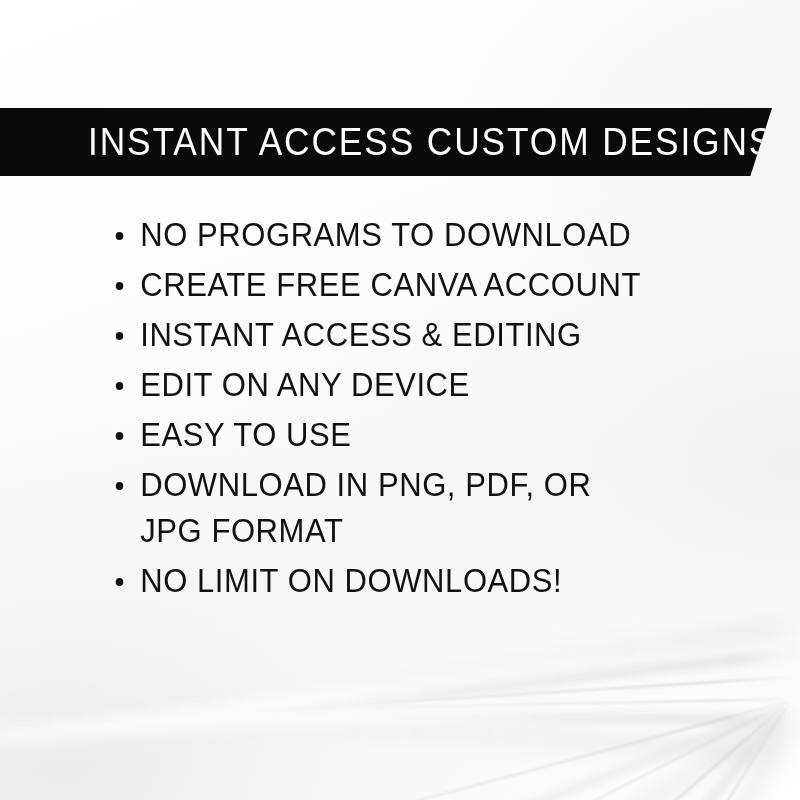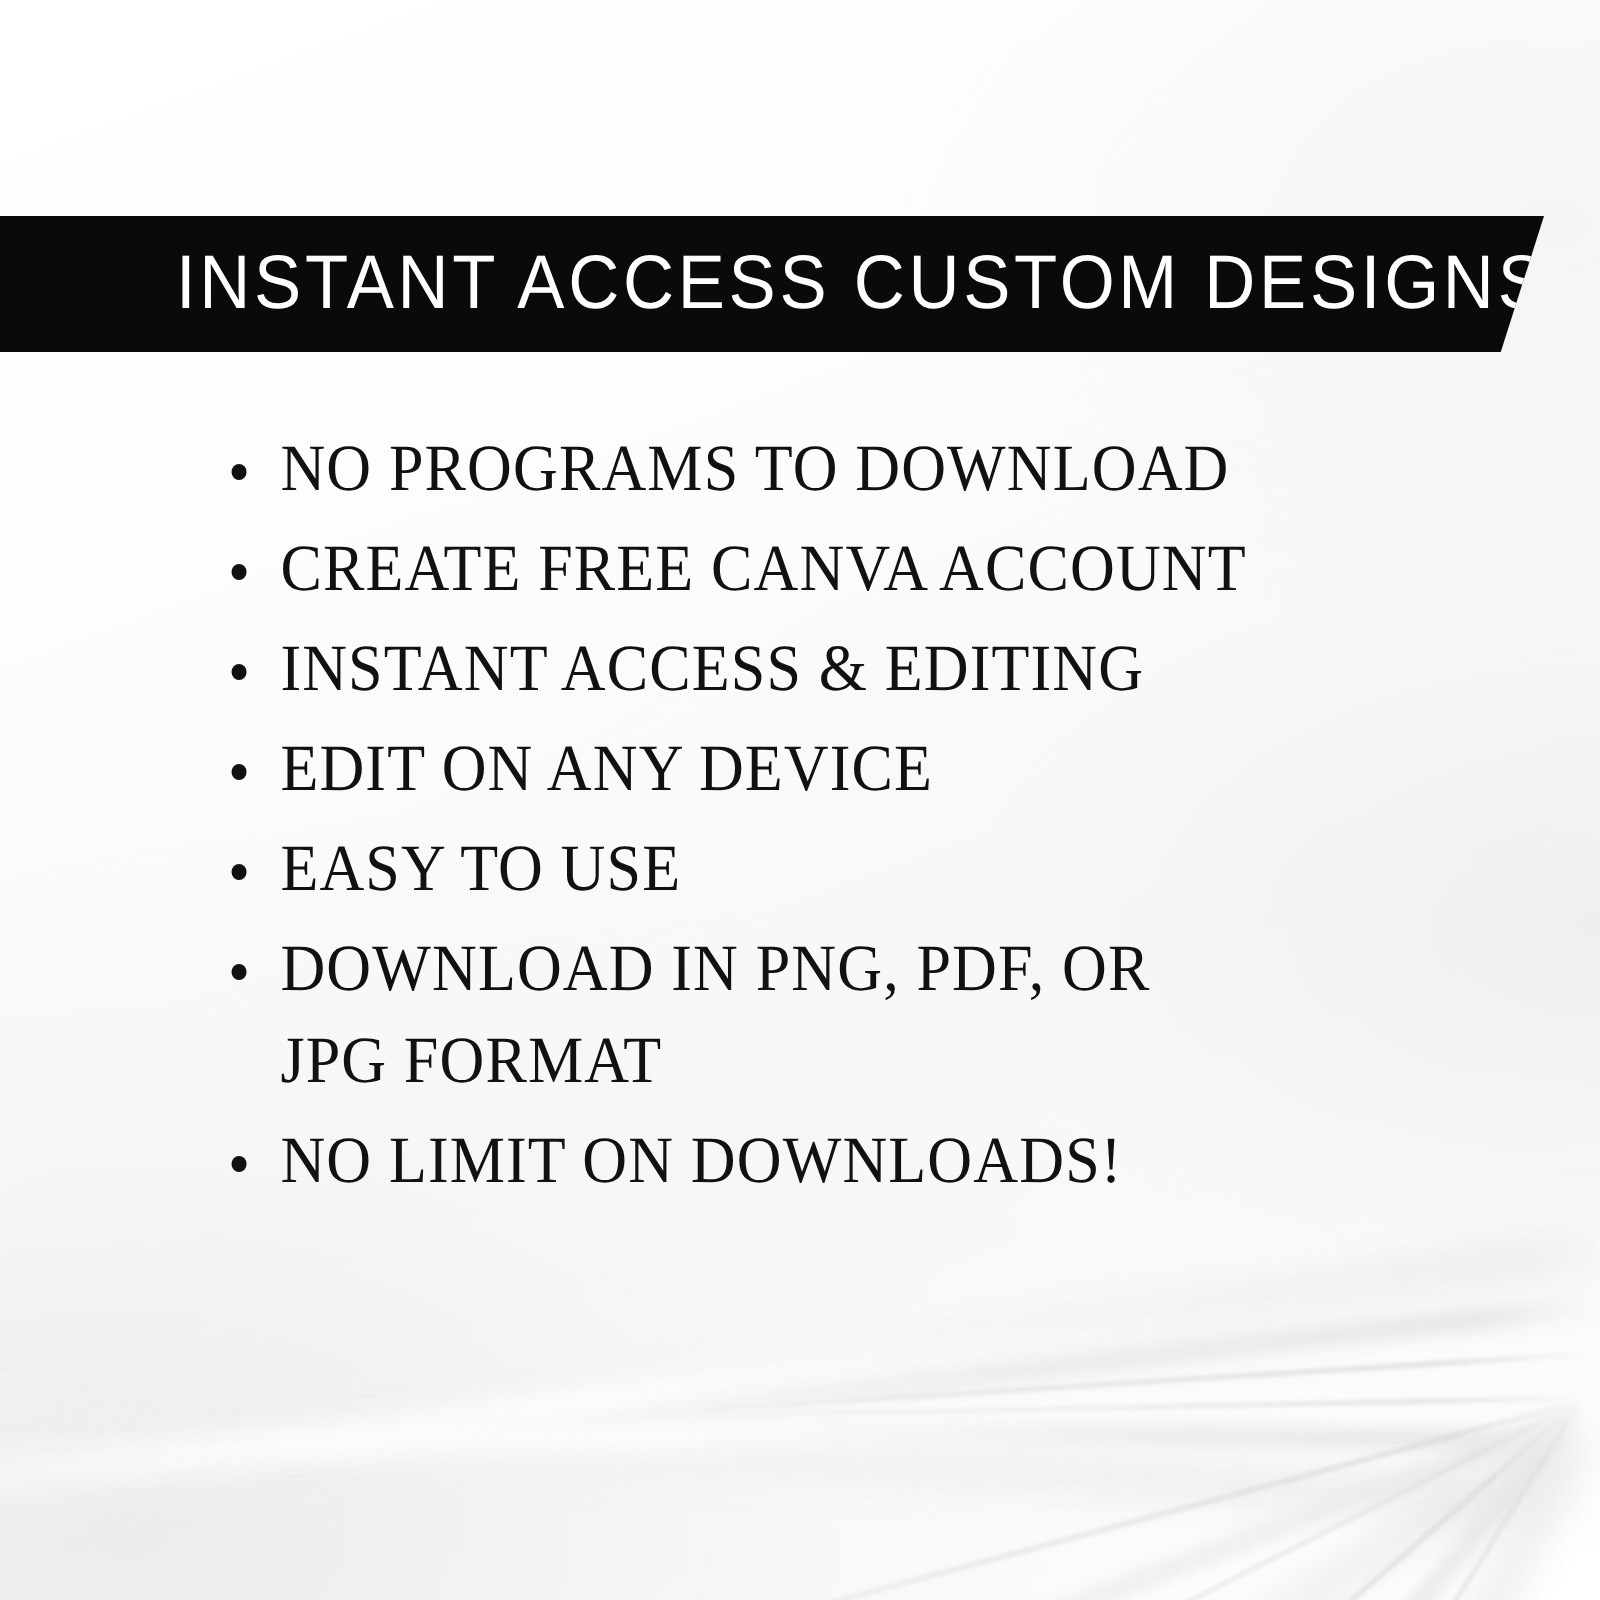--- a/index.html
+++ b/index.html
@@ -101,21 +101,20 @@
 
   
   .feature-list {
     position: absolute;
     left: 112px;
     top: 212px;
     width: 620px;
     list-style: none;
     margin: 0;
     padding: 0;
-    font-family: Liberation Serif, serif;
   }
 
   .feature-item {
     position: relative;
     color: #111111;
     font-size: 33px;
     line-height: 46px;
     letter-spacing: 0.6px;
     padding-left: 30px;
     margin: 0 0 4px 0;

